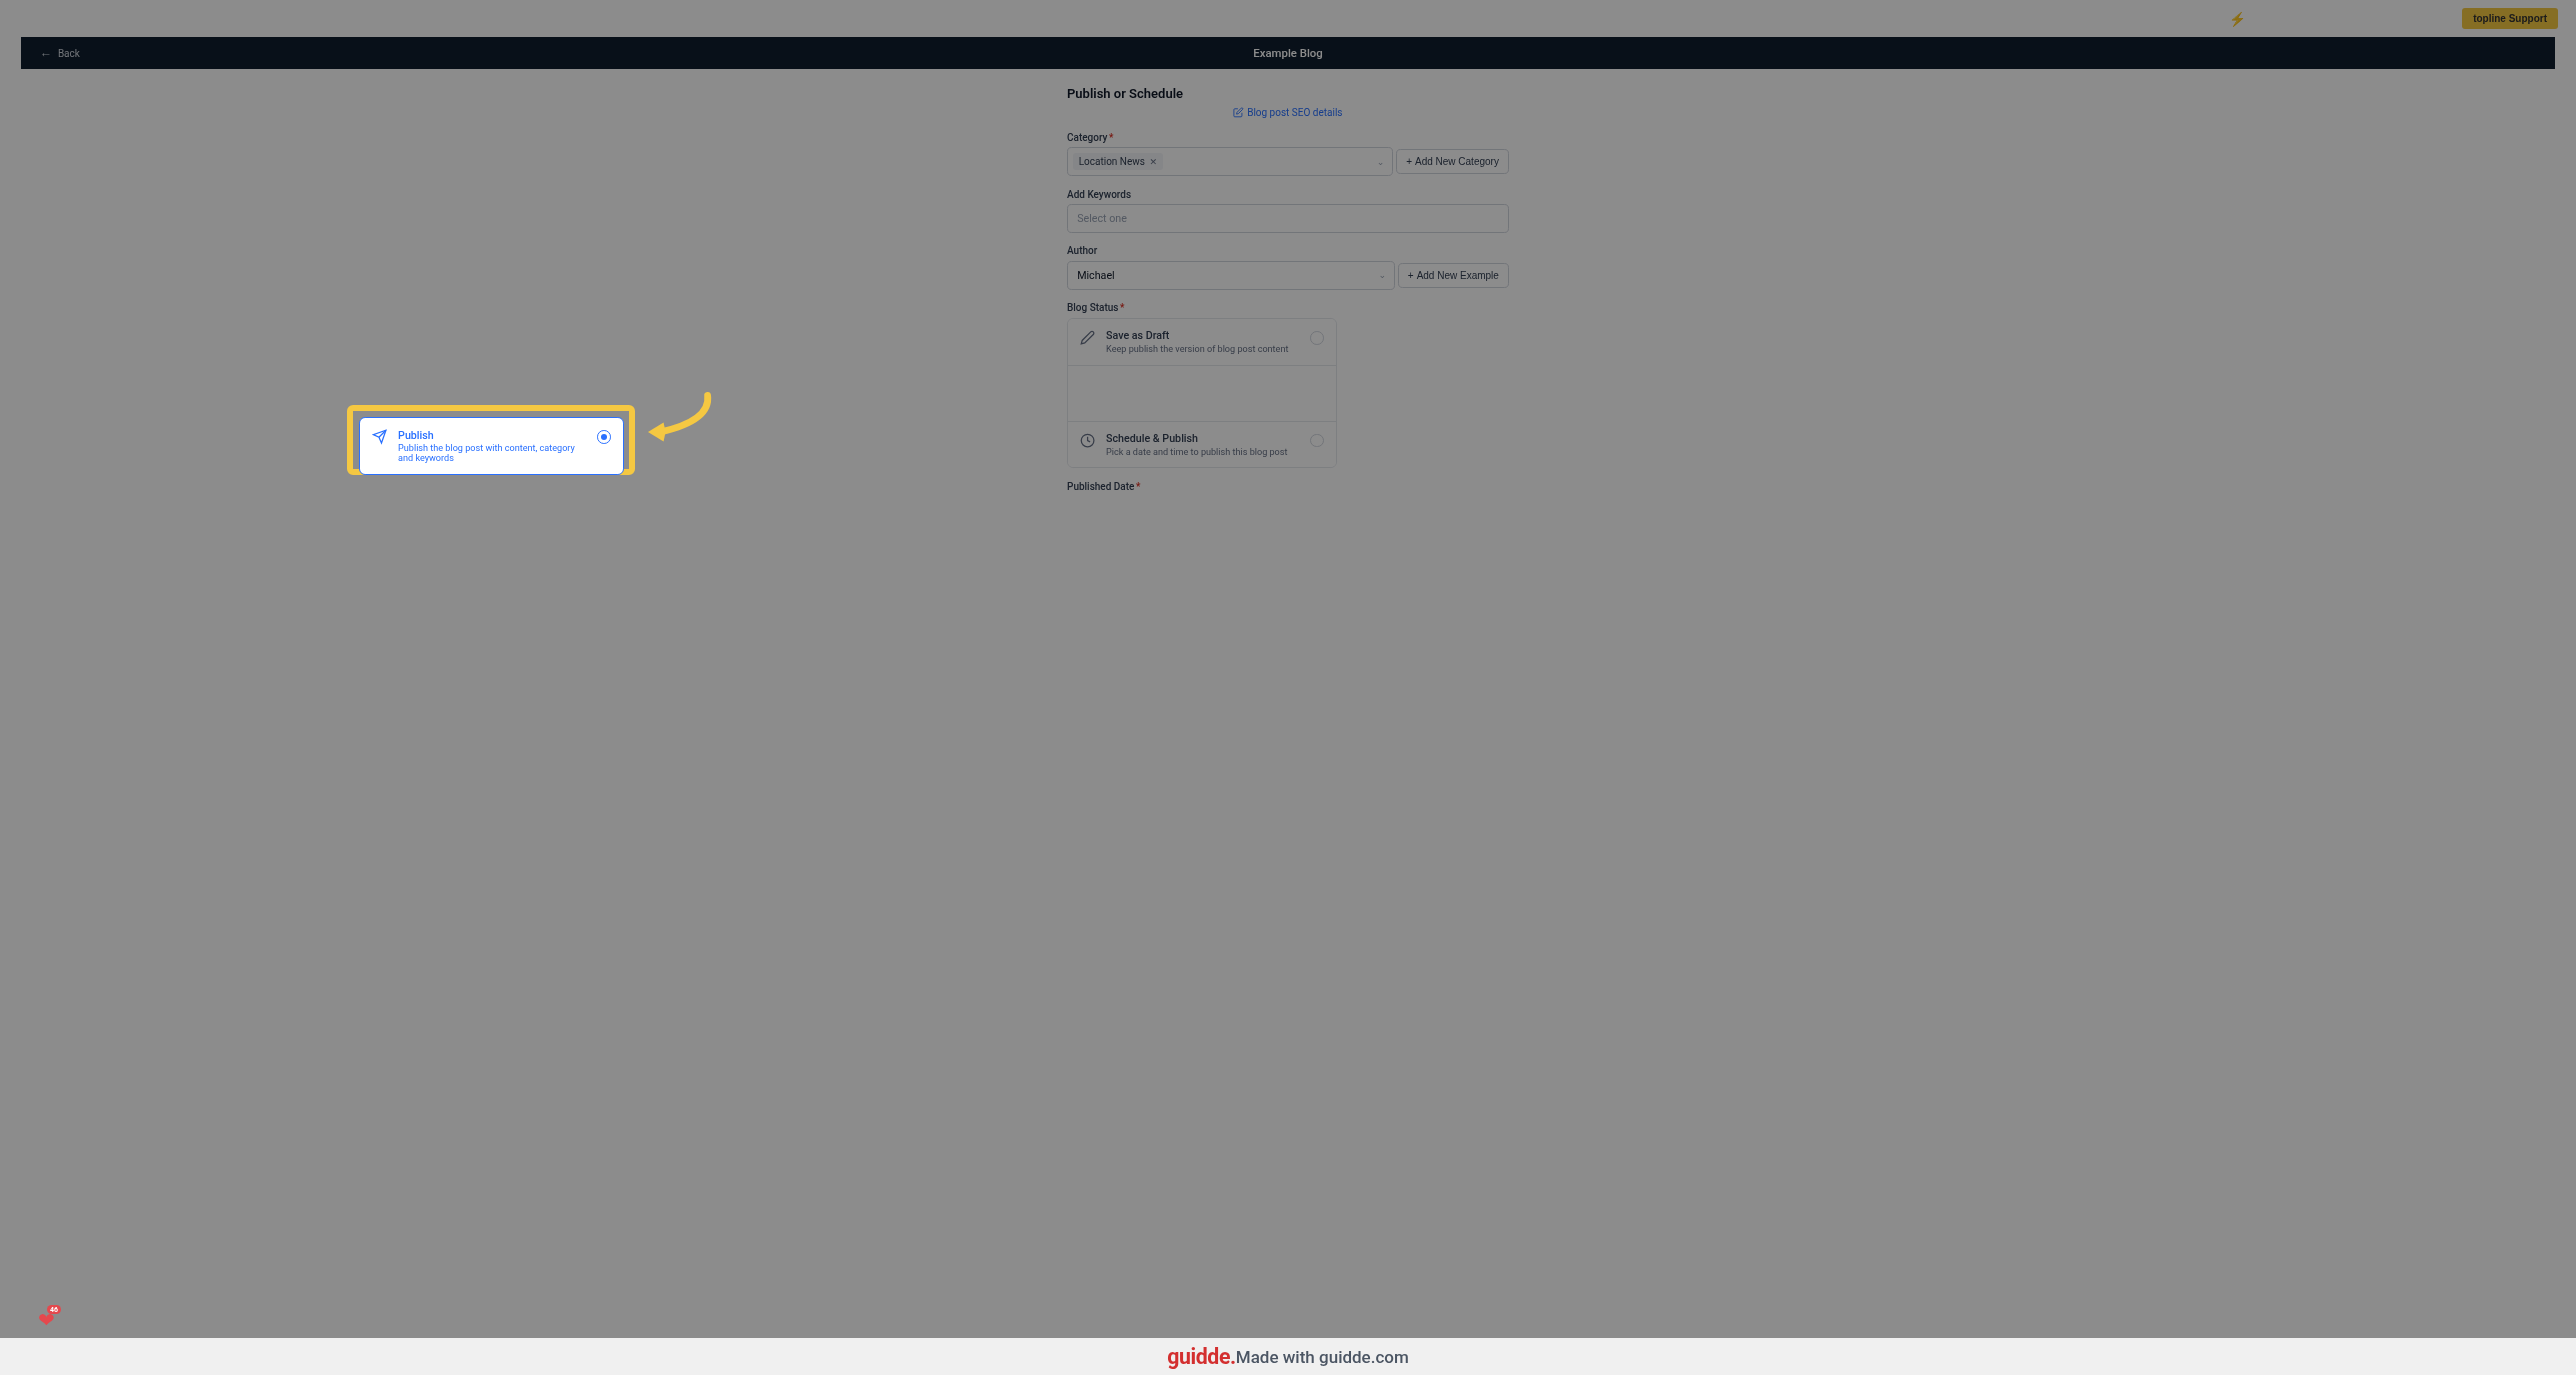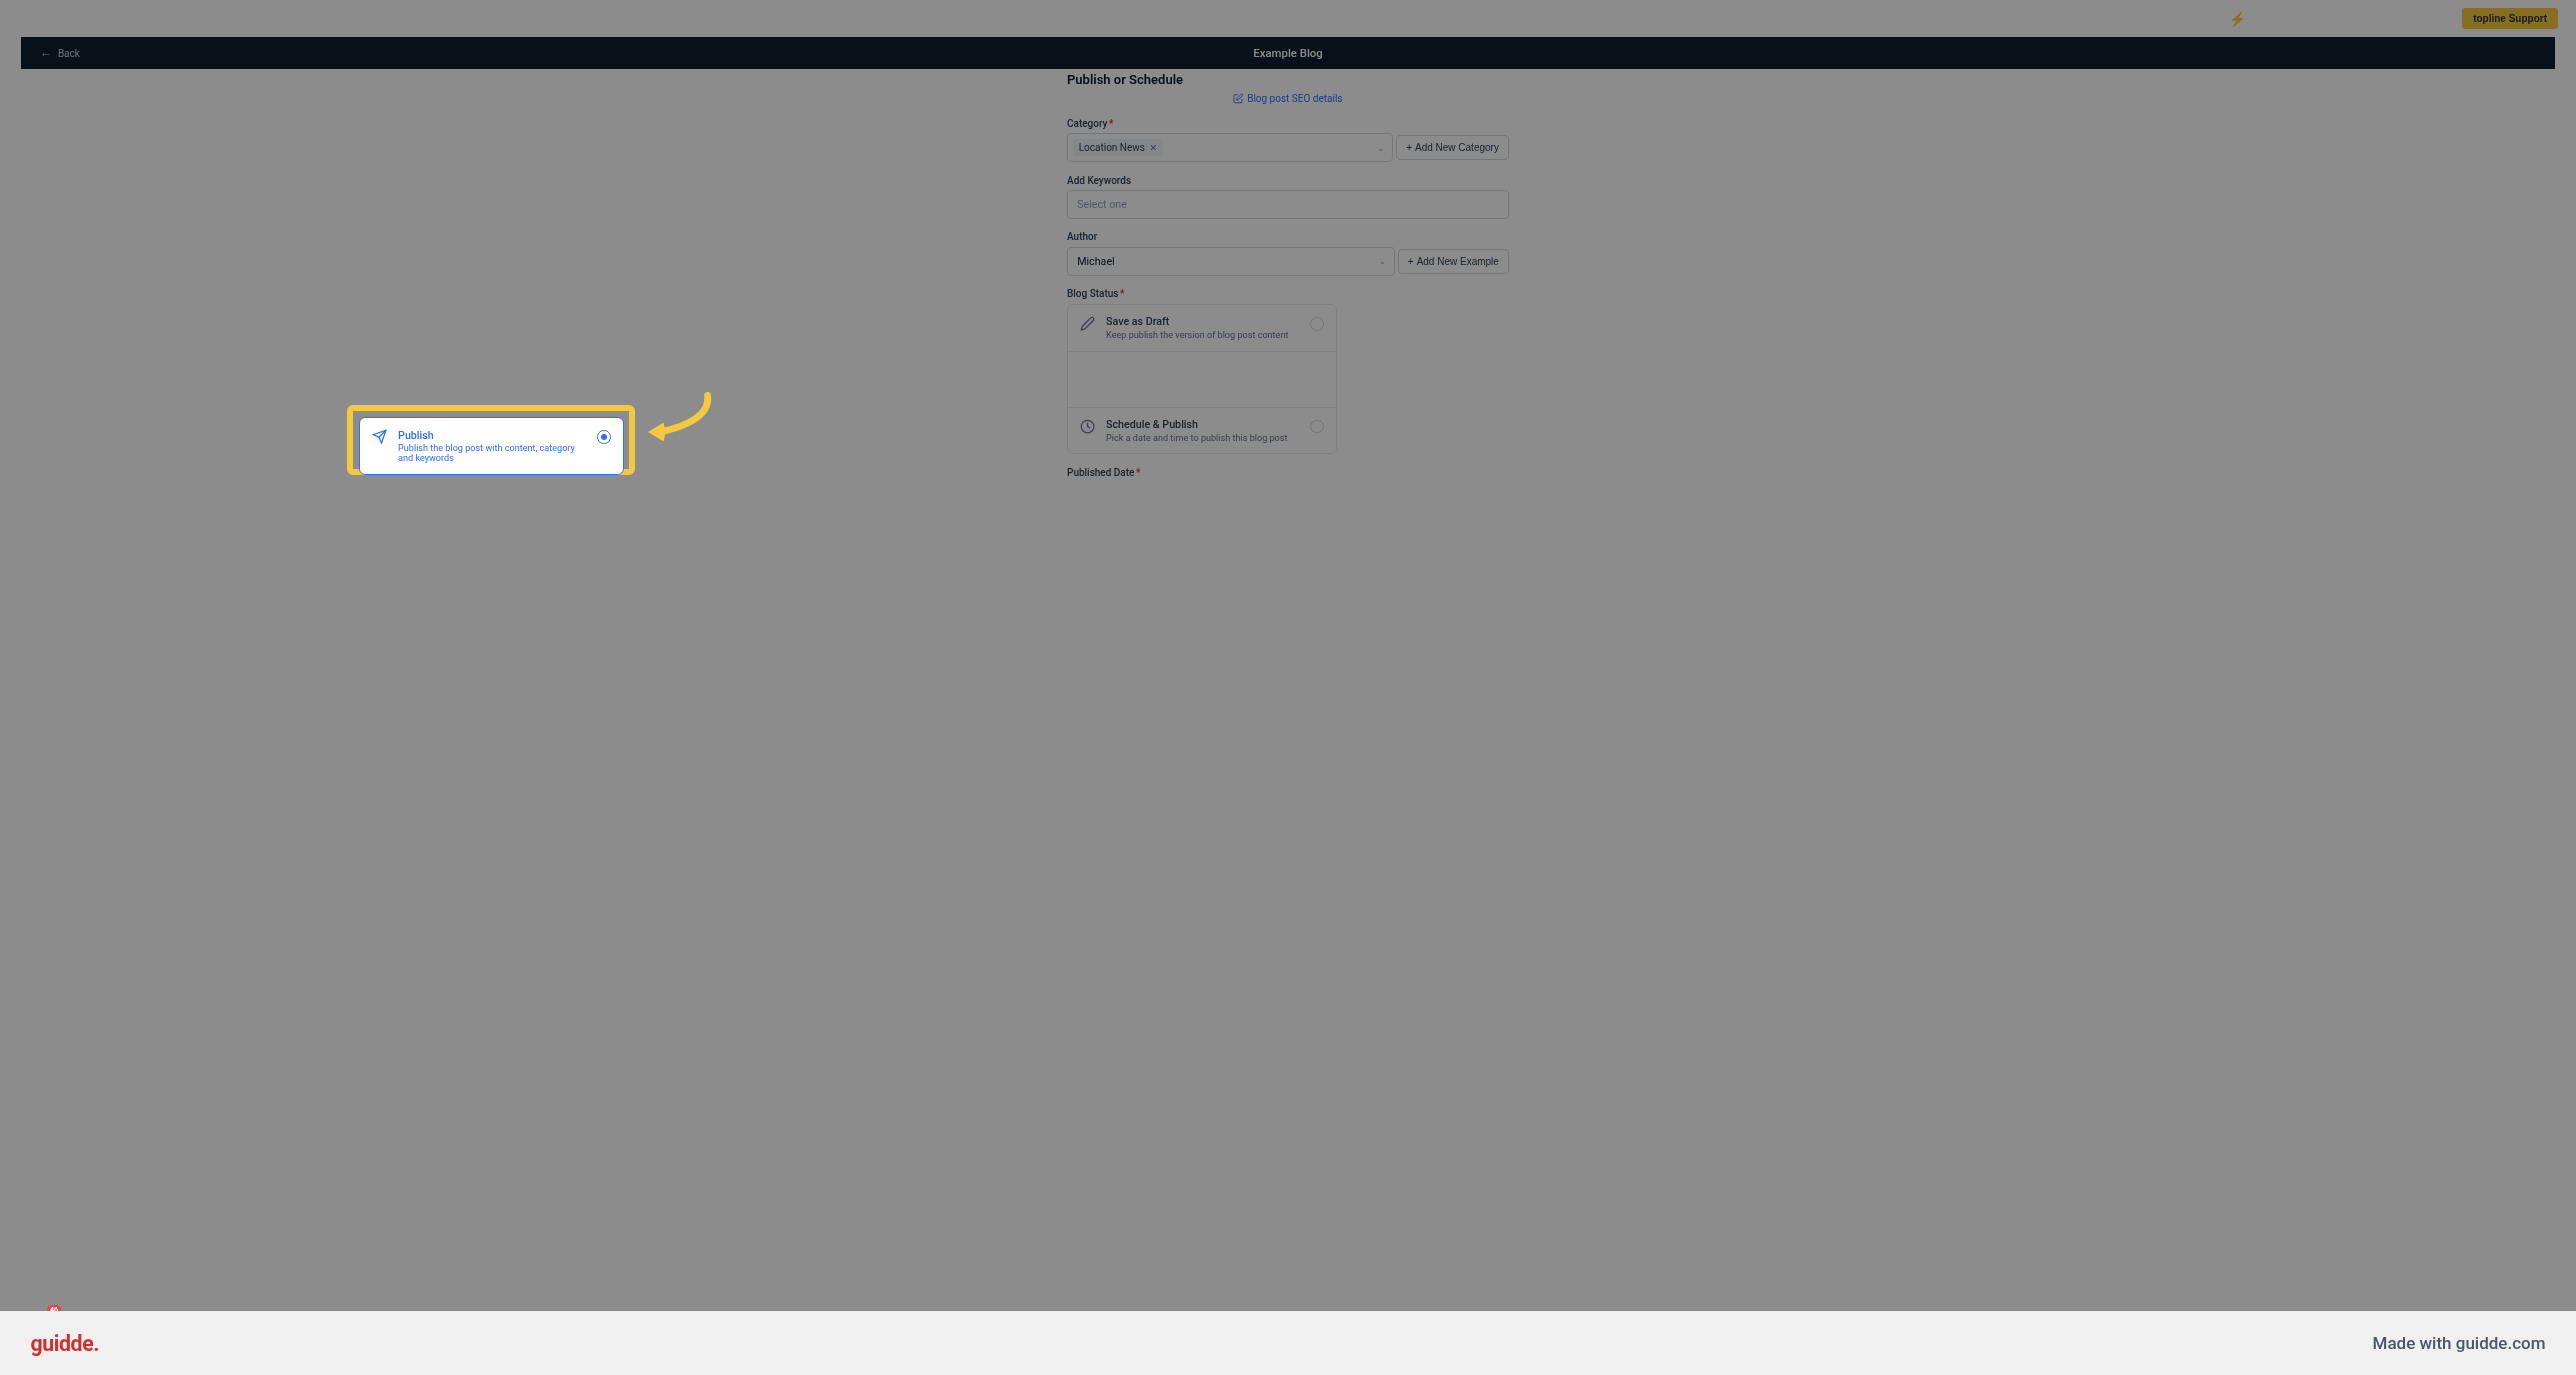--- a/index.html
+++ b/index.html
@@ -70,21 +70,21 @@
     .header-title {
       position: absolute;
       left: 50%;
       transform: translateX(-50%);
       font-size: 11.4px;
       font-weight: 500;
       color: #fff;
     }
     .form-container {
       max-width: 442px;
-      margin: 0 auto;
+      margin: 14px auto;
       padding: 3px 0 30.5px;
     }
     .section-title {
       font-size: 13px;
       font-weight: 600;
       color: #101828;
       margin-bottom: 6.1px;
     }
     .seo-link {
       display: flex;
@@ -290,25 +290,25 @@
       width: 91px;
       height: 61px;
     }
     .footer-bar {
       position: absolute;
       bottom: 0;
       left: 0;
       right: 0;
       background: #f0f0f0;
       display: flex;
-      justify-content: space-between;
+      justify-content: center;
       align-items: center;
       padding: 10.7px 30.5px;
       z-index: 20;
-      height: 64px;
+      height: 37px;
     }
     .guidde-logo {
       color: #d32f2f;
       font-size: 21.3px;
       font-weight: 700;
       letter-spacing: -0.4px;
     }
     .guidde-dot {
       color: #d32f2f;
     }

